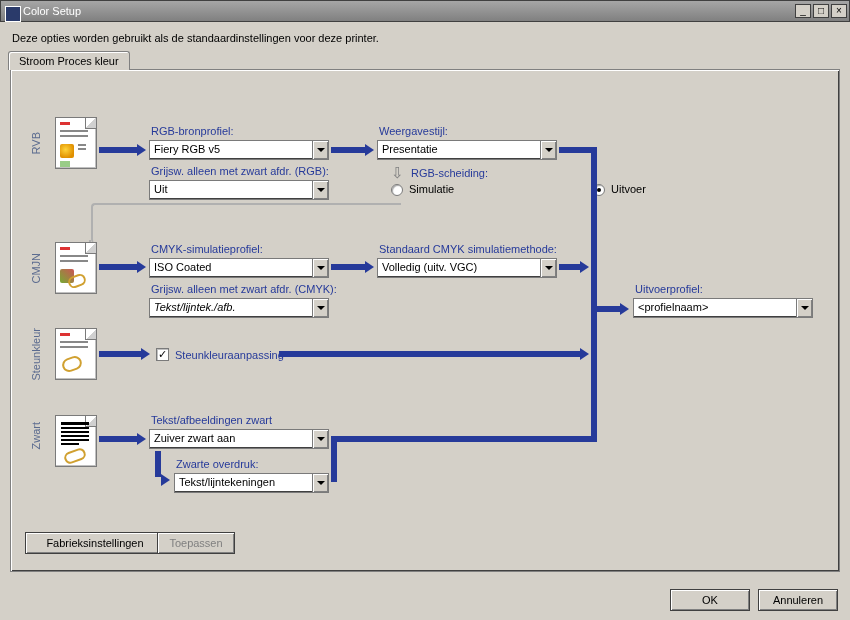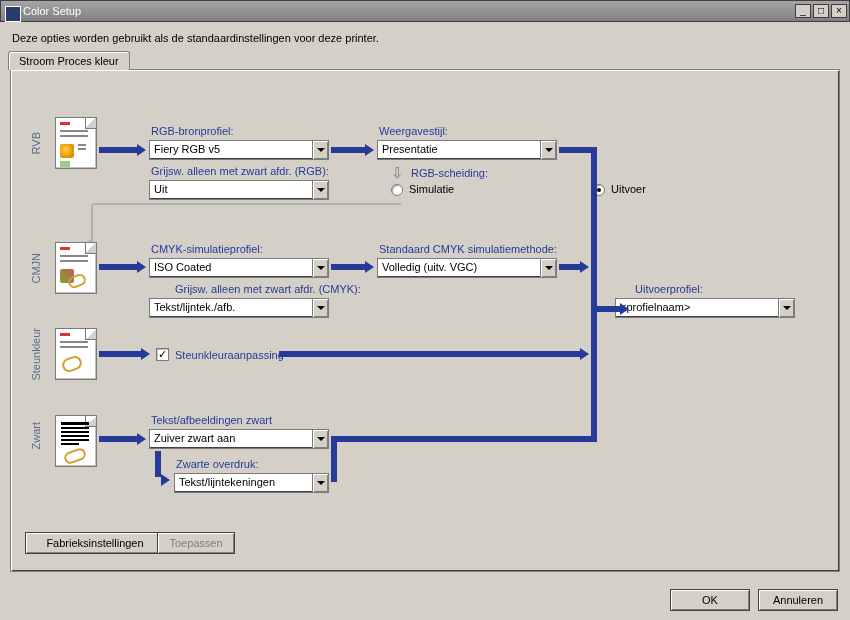--- a/index.html
+++ b/index.html
@@ -274,28 +274,28 @@
     <div class="val">ISO Coated</div>
     <div class="ddbtn"></div>
   </div>
 
   <span class="lbl" style="left:368px; top:173px;">Standaard CMYK simulatiemethode:</span>
   <div class="dropdown" style="left:366px; top:188px; width:180px;">
     <div class="val">Volledig (uitv. VGC)</div>
     <div class="ddbtn"></div>
   </div>
 
-  <span class="lbl" style="left:140px; top:213px;margin-left:24px;">Grijsw. alleen met zwart afdr. (CMYK):</span>
-  <div class="dropdown" style="left:138px; top:228px; width:180px;">
+  <span class="lbl" style="left:140px; top:213px;">Grijsw. alleen met zwart afdr. (CMYK):</span>
+  <div class="dropdown" style="left:138px; top:228px; width:180px;font-style:italic;">
     <div class="val">Tekst/lijntek./afb.</div>
     <div class="ddbtn"></div>
   </div>
 
   <span class="lbl" style="left:624px; top:213px;">Uitvoerprofiel:</span>
-  <div class="dropdown" style="left:604px; top:228px; width:180px;">
+  <div class="dropdown" style="left:622px; top:228px; width:180px;">
     <div class="val">&lt;profielnaam&gt;</div>
     <div class="ddbtn"></div>
   </div>
 
   <span class="vlabel" style="left:19px; top:258px;">Steunkleur</span>
   <div class="icon" style="left:44px; top:258px;">
     <div style="position:absolute;left:4px;top:4px;width:10px;height:3px;background:#d33;"></div>
     <div style="position:absolute;left:4px;top:12px;width:28px;height:2px;background:#888;"></div>
     <div style="position:absolute;left:4px;top:17px;width:28px;height:2px;background:#888;"></div>
     <div style="position:absolute;left:6px;top:28px;width:20px;height:14px;border:2px solid #d0a030;border-radius:8px;transform:rotate(-20deg);"></div>

